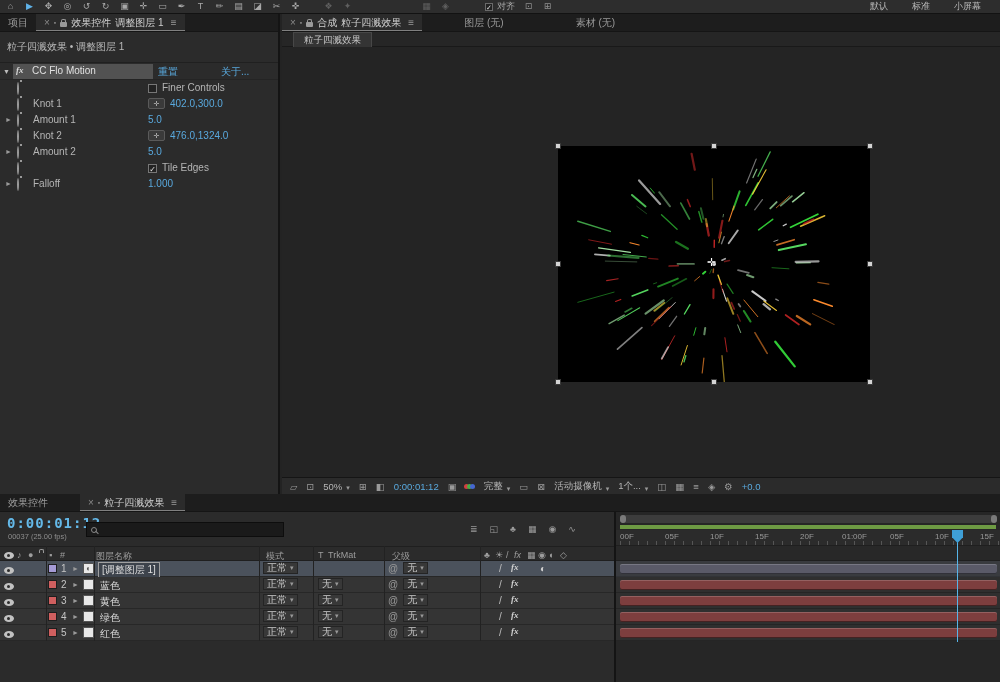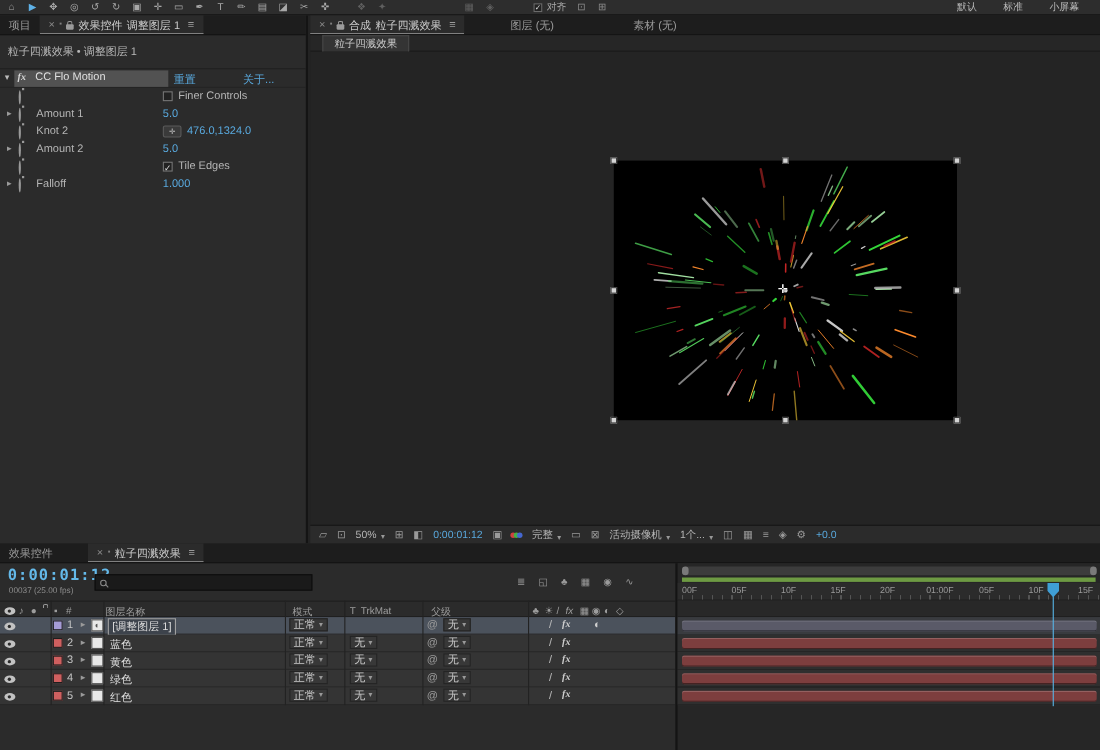--- a/index.html
+++ b/index.html
@@ -33,21 +33,21 @@
   .fxhead .fxb{position:absolute;left:16px;top:2px;font:italic bold 9px "Liberation Serif",serif;color:#d8d8d8}
   .fxhead .nm{position:absolute;left:32px;top:2px;color:#e0e0e0}
   .fxhead .rst{position:absolute;left:158px;top:2px;color:#59a9de}
   .fxhead .abt{position:absolute;left:221px;top:2px;color:#59a9de}
   .fxrow{position:relative;height:16px}
   .twirl{position:absolute;left:5px;top:4px;font-size:7px;color:#9a9a9a}
   .swpos{position:absolute;left:17px;top:3px}
   .sw{width:8px;height:8px;border:1px solid #9a9a9a;border-radius:50%;position:relative}
   .sw::before{content:"";position:absolute;top:-3px;left:2px;width:2px;height:2px;background:#9a9a9a}
   .fxlabel{position:absolute;left:33px;top:2px;color:#b5b5b5}
-  .fxvalwrap{position:absolute;left:148px;top:2px;display:flex;align-items:center;gap:5px}
+  .fxvalwrap{position:absolute;left:148px;top:2px;display:flex;align-items:flex-end;gap:5px}
   .blue{color:#59a9de}
   .cb{width:9px;height:9px;background:#222;border:1px solid #777;font-size:8px;line-height:9px;text-align:center;color:#e0e0e0}
   .ptbtn{display:inline-flex;width:17px;height:11px;background:#3a3a3a;border:1px solid #5a5a5a;border-radius:2px;
     align-items:center;justify-content:center;font-size:7px;color:#bbb}
   .fxdd{position:absolute;left:148px;top:1px;width:112px;height:13px;background:#333;border:1px solid #1c1c1c;
     display:flex;align-items:center;justify-content:space-between;padding:0 4px;color:#c8c8c8}
   .car{font-size:7px;color:#999}
   .graylbl{color:#b5b5b5}
   
   #comppanel{position:absolute;left:282px;top:14px;width:718px;height:480px;background:#232323}
@@ -181,20 +181,28 @@
       <span class="nm">CC Flo Motion</span>
       <span class="rst">重置</span>
       <span class="abt">关于...</span>
     </div>
 
     <div class="fxrow">
       <span class="swpos"><span class="sw"></span></span>
       <span class="fxvalwrap">
         <span class="cb"></span>
         <span class="graylbl">Finer Controls</span>
+      </span>
+    </div>
+    <div class="fxrow">
+      <span class="swpos"><span class="sw"></span></span>
+      <span class="fxlabel">Knot 1</span>
+      <span class="fxvalwrap">
+        <span class="ptbtn">✛</span>
+        <span class="blue">402.0,300.0</span>
       </span>
     </div>
     <div class="fxrow">
       <span class="twirl">►</span>
       <span class="swpos"><span class="sw"></span></span>
       <span class="fxlabel">Amount 1</span>
       <span class="fxvalwrap">
           <span class="blue">5.0</span>
         </span>
     </div>

